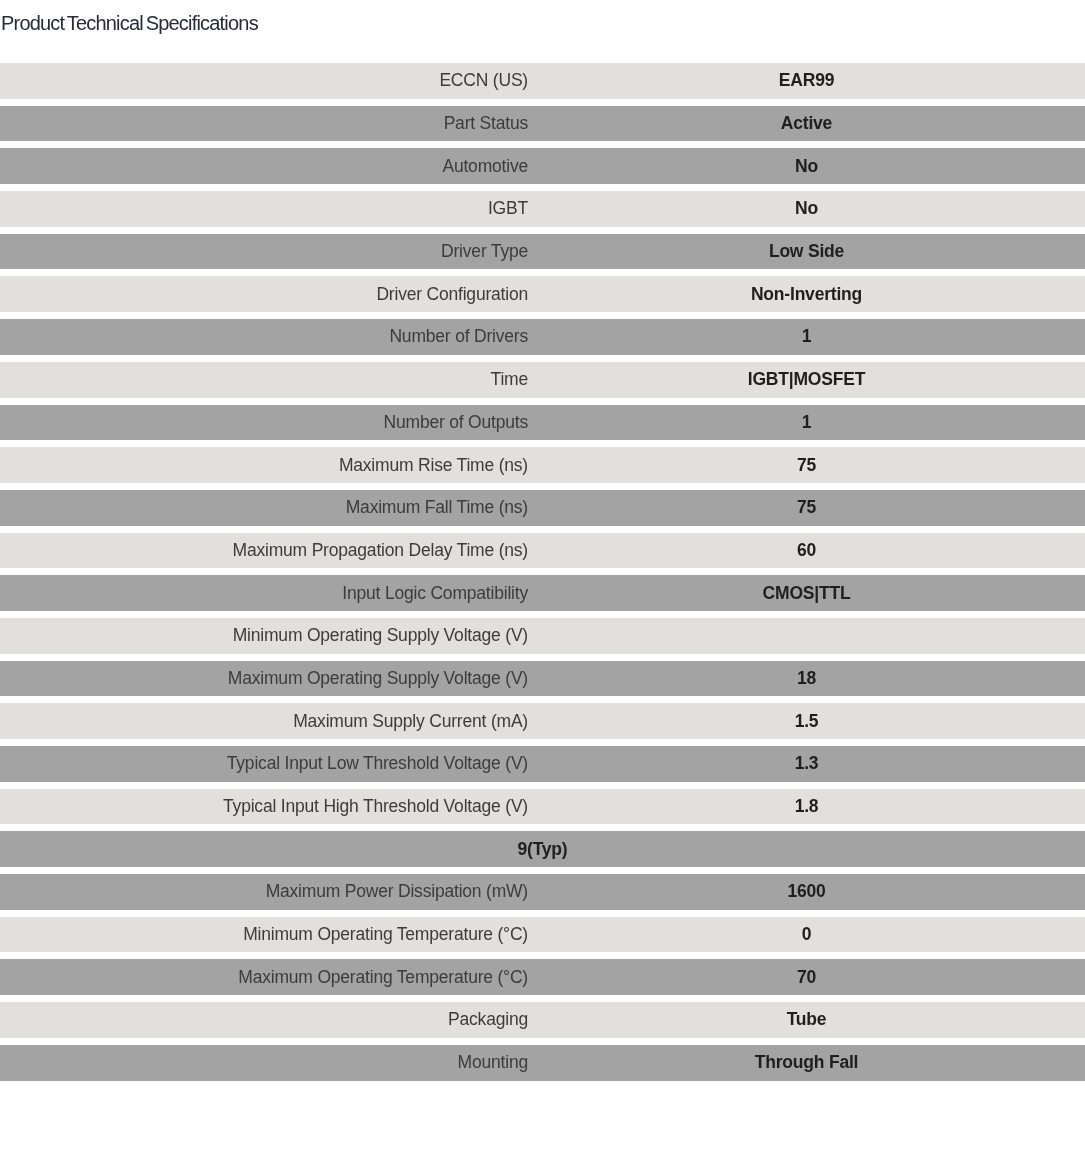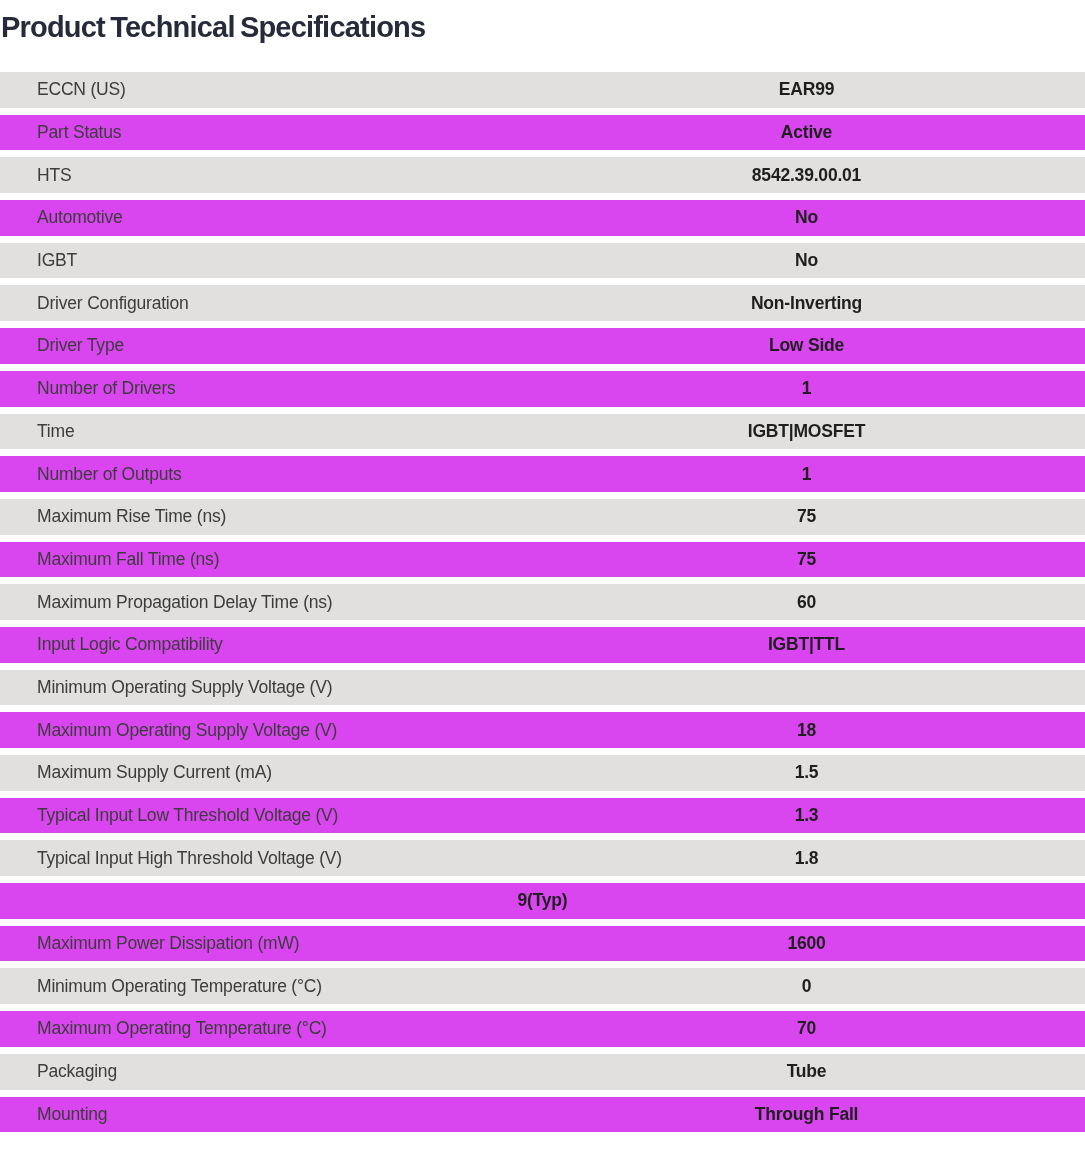--- a/index.html
+++ b/index.html
@@ -5,52 +5,53 @@
   * { margin: 0; padding: 0; box-sizing: border-box; }
   html, body {
     width: 1085px;
     height: 1172px;
     background: #ffffff;
     overflow: hidden;
     font-family: "Liberation Sans", "DejaVu Sans", sans-serif;
   }
   .page-title {
     margin: 13px 0 0 1px;
-    font-size: 29px;
-    font-weight: 700;
+    font-size: 20px;
+    font-weight: 400;
     letter-spacing: -0.8px;
     line-height: 1.0;
     color: var(--title-color, #272b39);
     word-spacing: -2px;
   }
   .spec-table {
     margin-top: 27px;
     width: 1085px;
   }
   .spec-row {
     height: 42.7px;
     width: 100%;
     display: flex;
     align-items: center;
     border-top: 3px solid #ffffff;
     border-bottom: 4px solid #ffffff;
-    background: #d946ef;
+    background: #a3a3a3;
   }
   .spec-row.alt {
     background: var(--row-alt-bg, #e1e0df);
   }
   .spec-label {
     flex: 0 0 528px;
     padding-left: 37px;
     font-size: 17.5px;
     font-weight: 400;
     color: var(--label-color, #3c3c3c);
     letter-spacing: -0.2px;
     white-space: nowrap;
     overflow: hidden;
+    text-align: right;
   }
   .spec-value {
     flex: 1 1 auto;
     font-size: 17.5px;
     font-weight: 700;
     color: var(--value-color, #1f1f1f);
     letter-spacing: -0.2px;
     white-space: nowrap;
     overflow: hidden;
     text-align: center;
@@ -65,43 +66,39 @@
   <div class="spec-row alt">
     <div class="spec-label">ECCN (US)</div>
     <div class="spec-value">EAR99</div>
   </div>
 
   <div class="spec-row">
     <div class="spec-label">Part Status</div>
     <div class="spec-value">Active</div>
   </div>
 
-  <div class="spec-row alt">
-    <div class="spec-label">HTS</div>
-    <div class="spec-value">8542.39.00.01</div>
-  </div>
 
   <div class="spec-row">
     <div class="spec-label">Automotive</div>
     <div class="spec-value">No</div>
   </div>
 
   <div class="spec-row alt">
     <div class="spec-label">IGBT</div>
     <div class="spec-value">No</div>
   </div>
 
+  <div class="spec-row">
+    <div class="spec-label">Driver Type</div>
+    <div class="spec-value">Low Side</div>
+  </div>
+
   <div class="spec-row alt">
     <div class="spec-label">Driver Configuration</div>
     <div class="spec-value">Non-Inverting</div>
-  </div>
-
-  <div class="spec-row">
-    <div class="spec-label">Driver Type</div>
-    <div class="spec-value">Low Side</div>
   </div>
 
   <div class="spec-row">
     <div class="spec-label">Number of Drivers</div>
     <div class="spec-value">1</div>
   </div>
 
   <div class="spec-row alt">
     <div class="spec-label">Time</div>
     <div class="spec-value">IGBT|MOSFET</div>
@@ -122,21 +119,21 @@
     <div class="spec-value">75</div>
   </div>
 
   <div class="spec-row alt">
     <div class="spec-label">Maximum Propagation Delay Time (ns)</div>
     <div class="spec-value">60</div>
   </div>
 
   <div class="spec-row">
     <div class="spec-label">Input Logic Compatibility</div>
-    <div class="spec-value">IGBT|TTL</div>
+    <div class="spec-value">CMOS|TTL</div>
   </div>
 
   <div class="spec-row alt">
     <div class="spec-label">Minimum Operating Supply Voltage (V)</div>
   </div>
 
   <div class="spec-row">
     <div class="spec-label">Maximum Operating Supply Voltage (V)</div>
     <div class="spec-value">18</div>
   </div>

